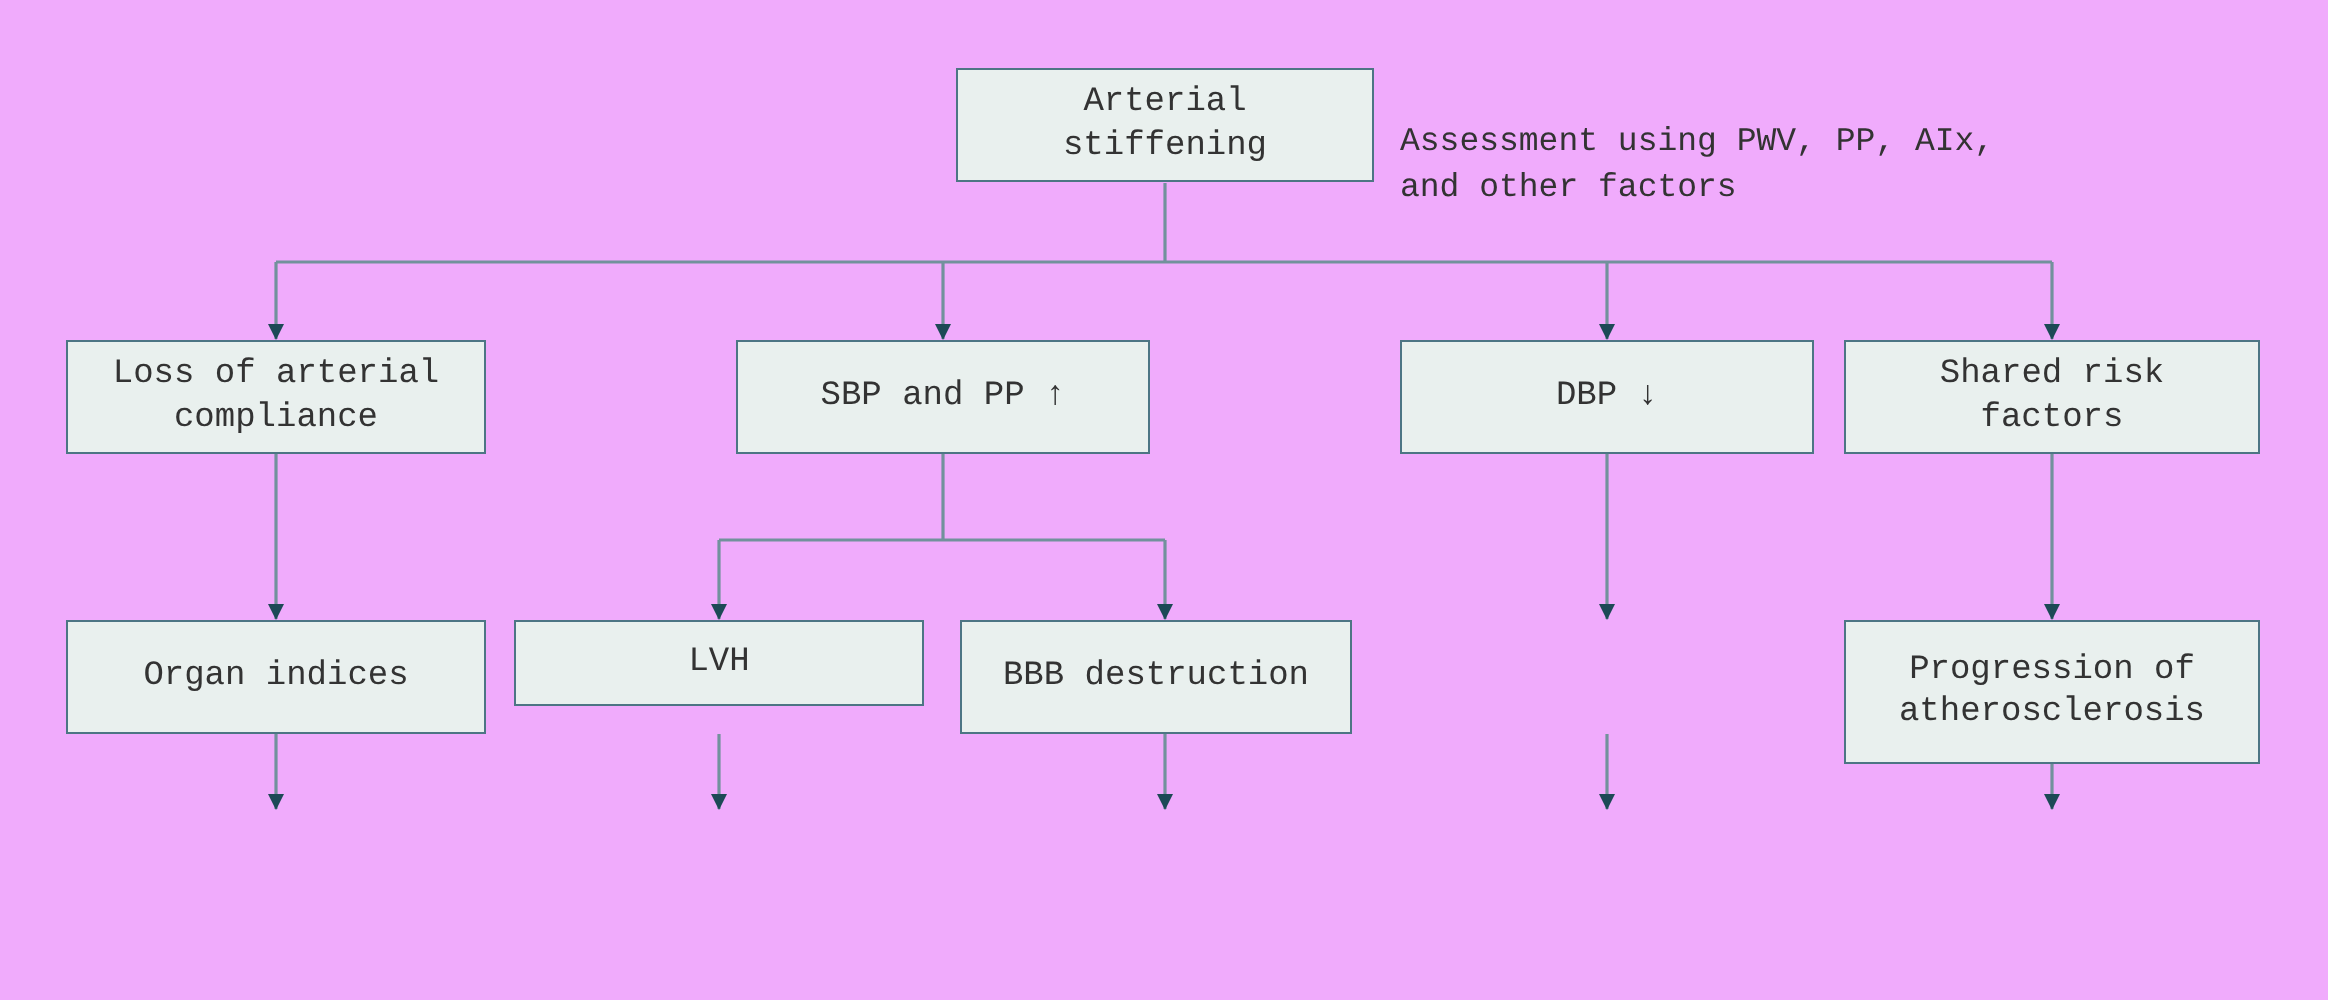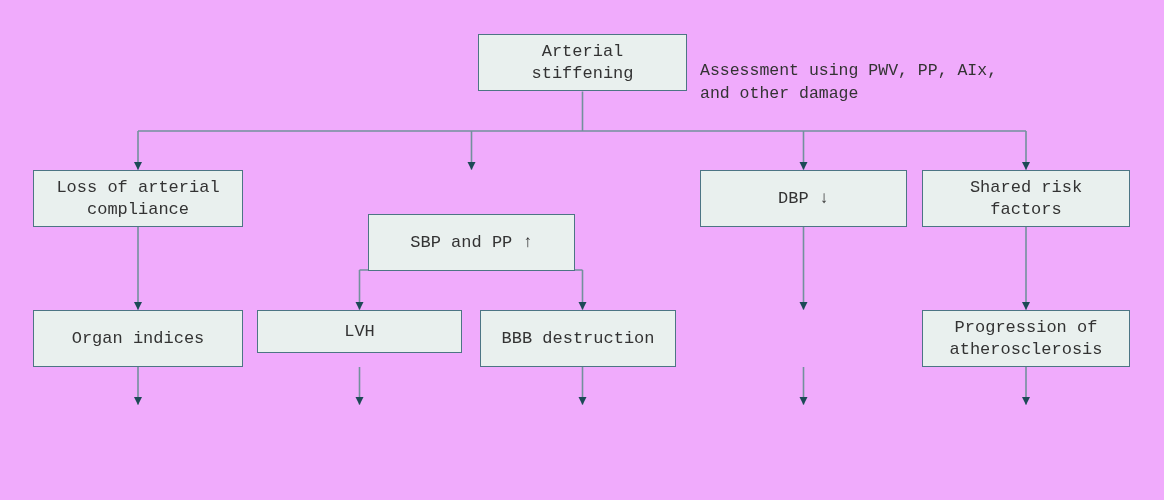--- a/index.html
+++ b/index.html
@@ -34,28 +34,28 @@
     align-items: center;
     justify-content: center;
     text-align: center;
     font-size: 17px;
     line-height: 1.25;
     color: #333333;
     padding: 2px 8px;
   }
   .box-root        { left: 478px; top: 34px;  width: 209px; height: 57px; }
   .box-loss        { left: 33px;  top: 170px; width: 210px; height: 57px; }
-  .box-sbp         { left: 368px; top: 170px; width: 207px; height: 57px; margin-top: 44px; }
+  .box-sbp         { left: 368px; top: 170px; width: 207px; height: 57px; }
   .box-dbp         { left: 700px; top: 170px; width: 207px; height: 57px; }
   .box-shared      { left: 922px; top: 170px; width: 208px; height: 57px; }
   .box-organ       { left: 33px;  top: 310px; width: 210px; height: 57px; }
   .box-lvh         { left: 257px; top: 310px; width: 205px; height: 43px; }
   .box-bbb         { left: 480px; top: 310px; width: 196px; height: 57px; }
   .box-coronary    { left: 700px; top: 310px; width: 207px; height: 57px; }
-  .box-progression { left: 922px; top: 310px; width: 208px; height: 57px; }
+  .box-progression { left: 922px; top: 310px; width: 208px; height: 72px; }
   .box-outcome     { left: 33px;  top: 405px; width: 1099px; height: 60px; }
   .annotation {
     position: absolute;
     left: 700px;
     top: 37px;
     font-size: 16.5px;
     line-height: 23px;
     color: #333333;
     text-align: left;
     white-space: nowrap;
@@ -99,21 +99,21 @@
       <path d="M1026,367 V404.5" marker-end="url(#ah)"></path>
     </g>
   </svg>
 
   <div class="box box-root">
     <span>Arterial stiffening</span>
   </div>
 
   <div class="annotation">
     <div>Assessment using PWV, PP, AIx,</div>
-    <div>and other damage</div>
+    <div>and other factors</div>
   </div>
 
   <div class="box box-loss">
     <span>Loss of arterial compliance</span>
   </div>
   <div class="box box-sbp">
     <span>SBP and PP ↑</span>
   </div>
   <div class="box box-dbp">
     <span>DBP ↓</span>

